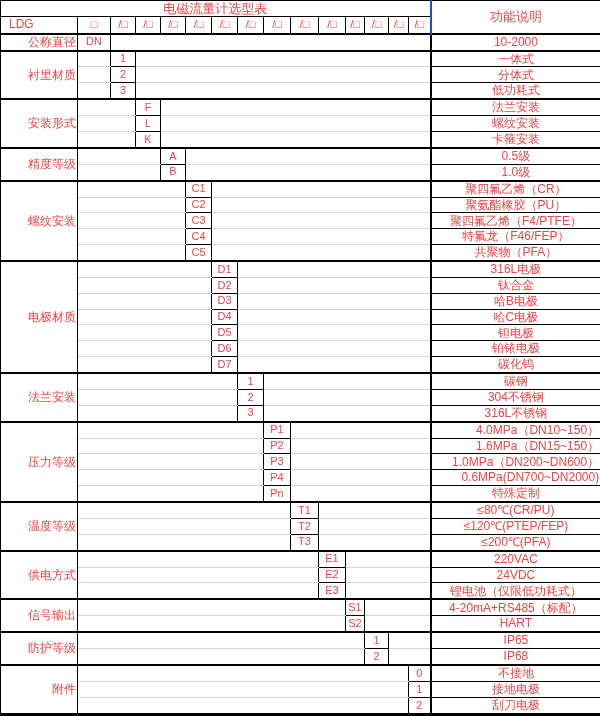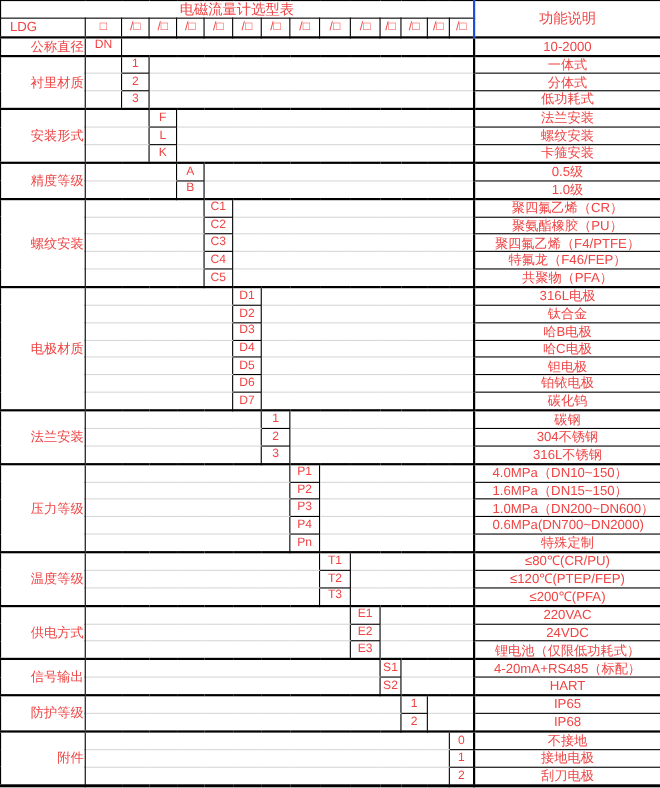--- a/index.html
+++ b/index.html
@@ -34,21 +34,21 @@
   .header-row .model{
     text-align:left;
     padding-left:8px;
     font-size:12px;
     margin-left:32px;
   }
   .slot{font-size:11px;padding:0;}
   .lab{font-size:12px;text-align:right;}
   .code{font-size:11px;}
   .desc{border-left:2px solid #000;font-size:12px;}
-  .desc.left{text-align:left;padding-left:16px;}
+  .desc.left{text-align:right;padding-left:16px;}
   .gap{
     border-left:1px solid #000;
     border-right:1px solid #000;
     border-top:1px solid #d8d8d8;
     border-bottom:1px solid #d8d8d8;
   }
   tr.grp td{border-top:2px solid #000;}
 </style>
 </head>
 <body>

